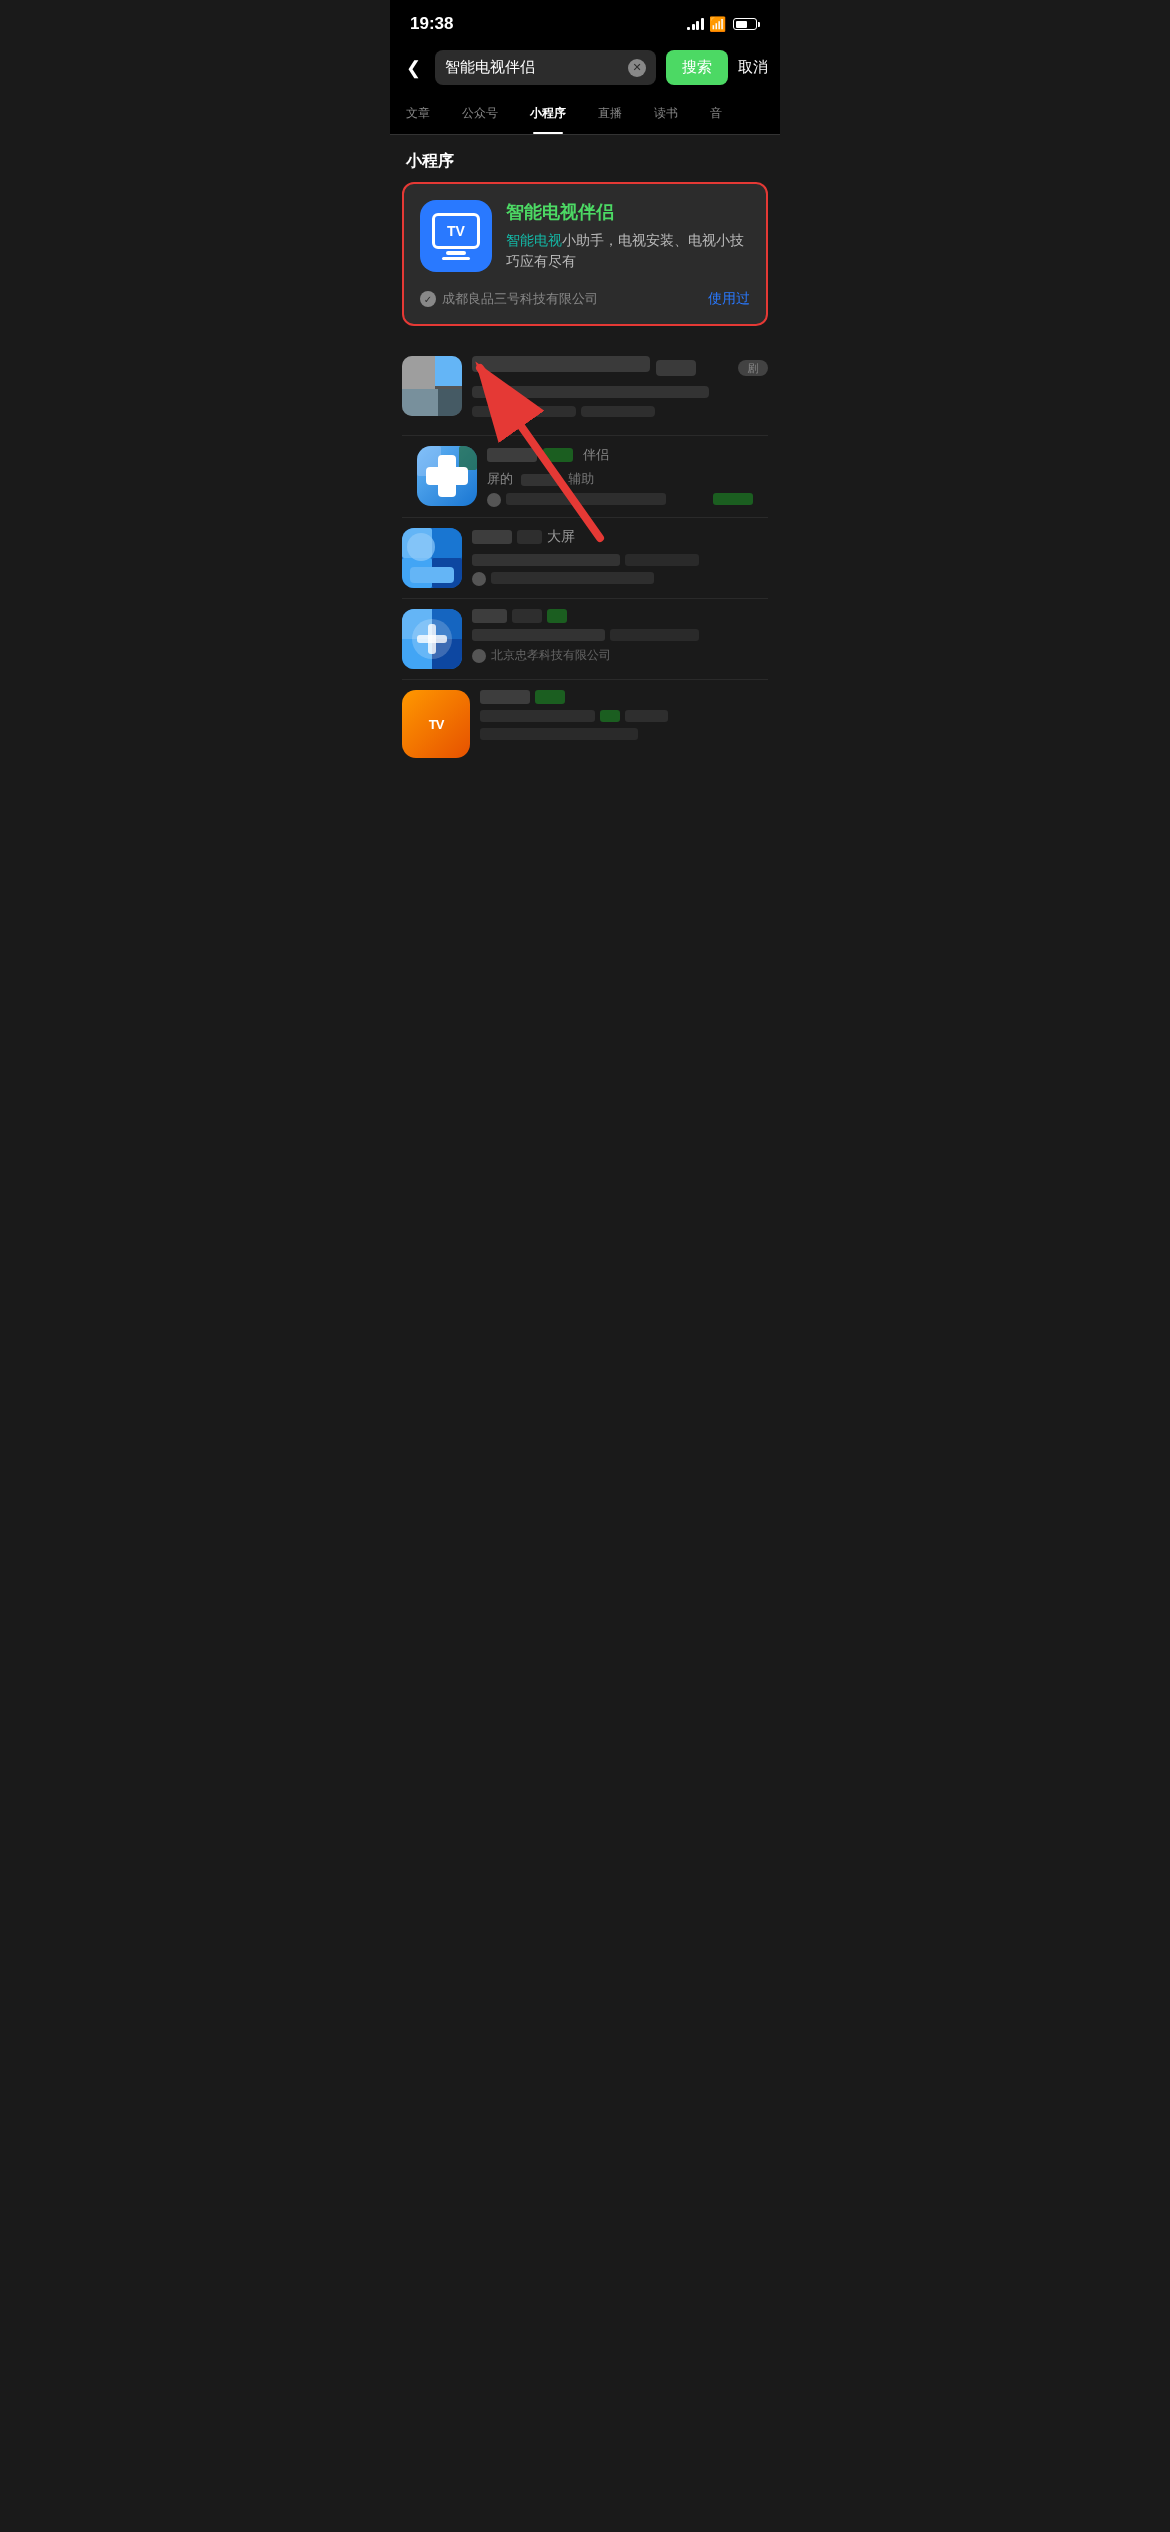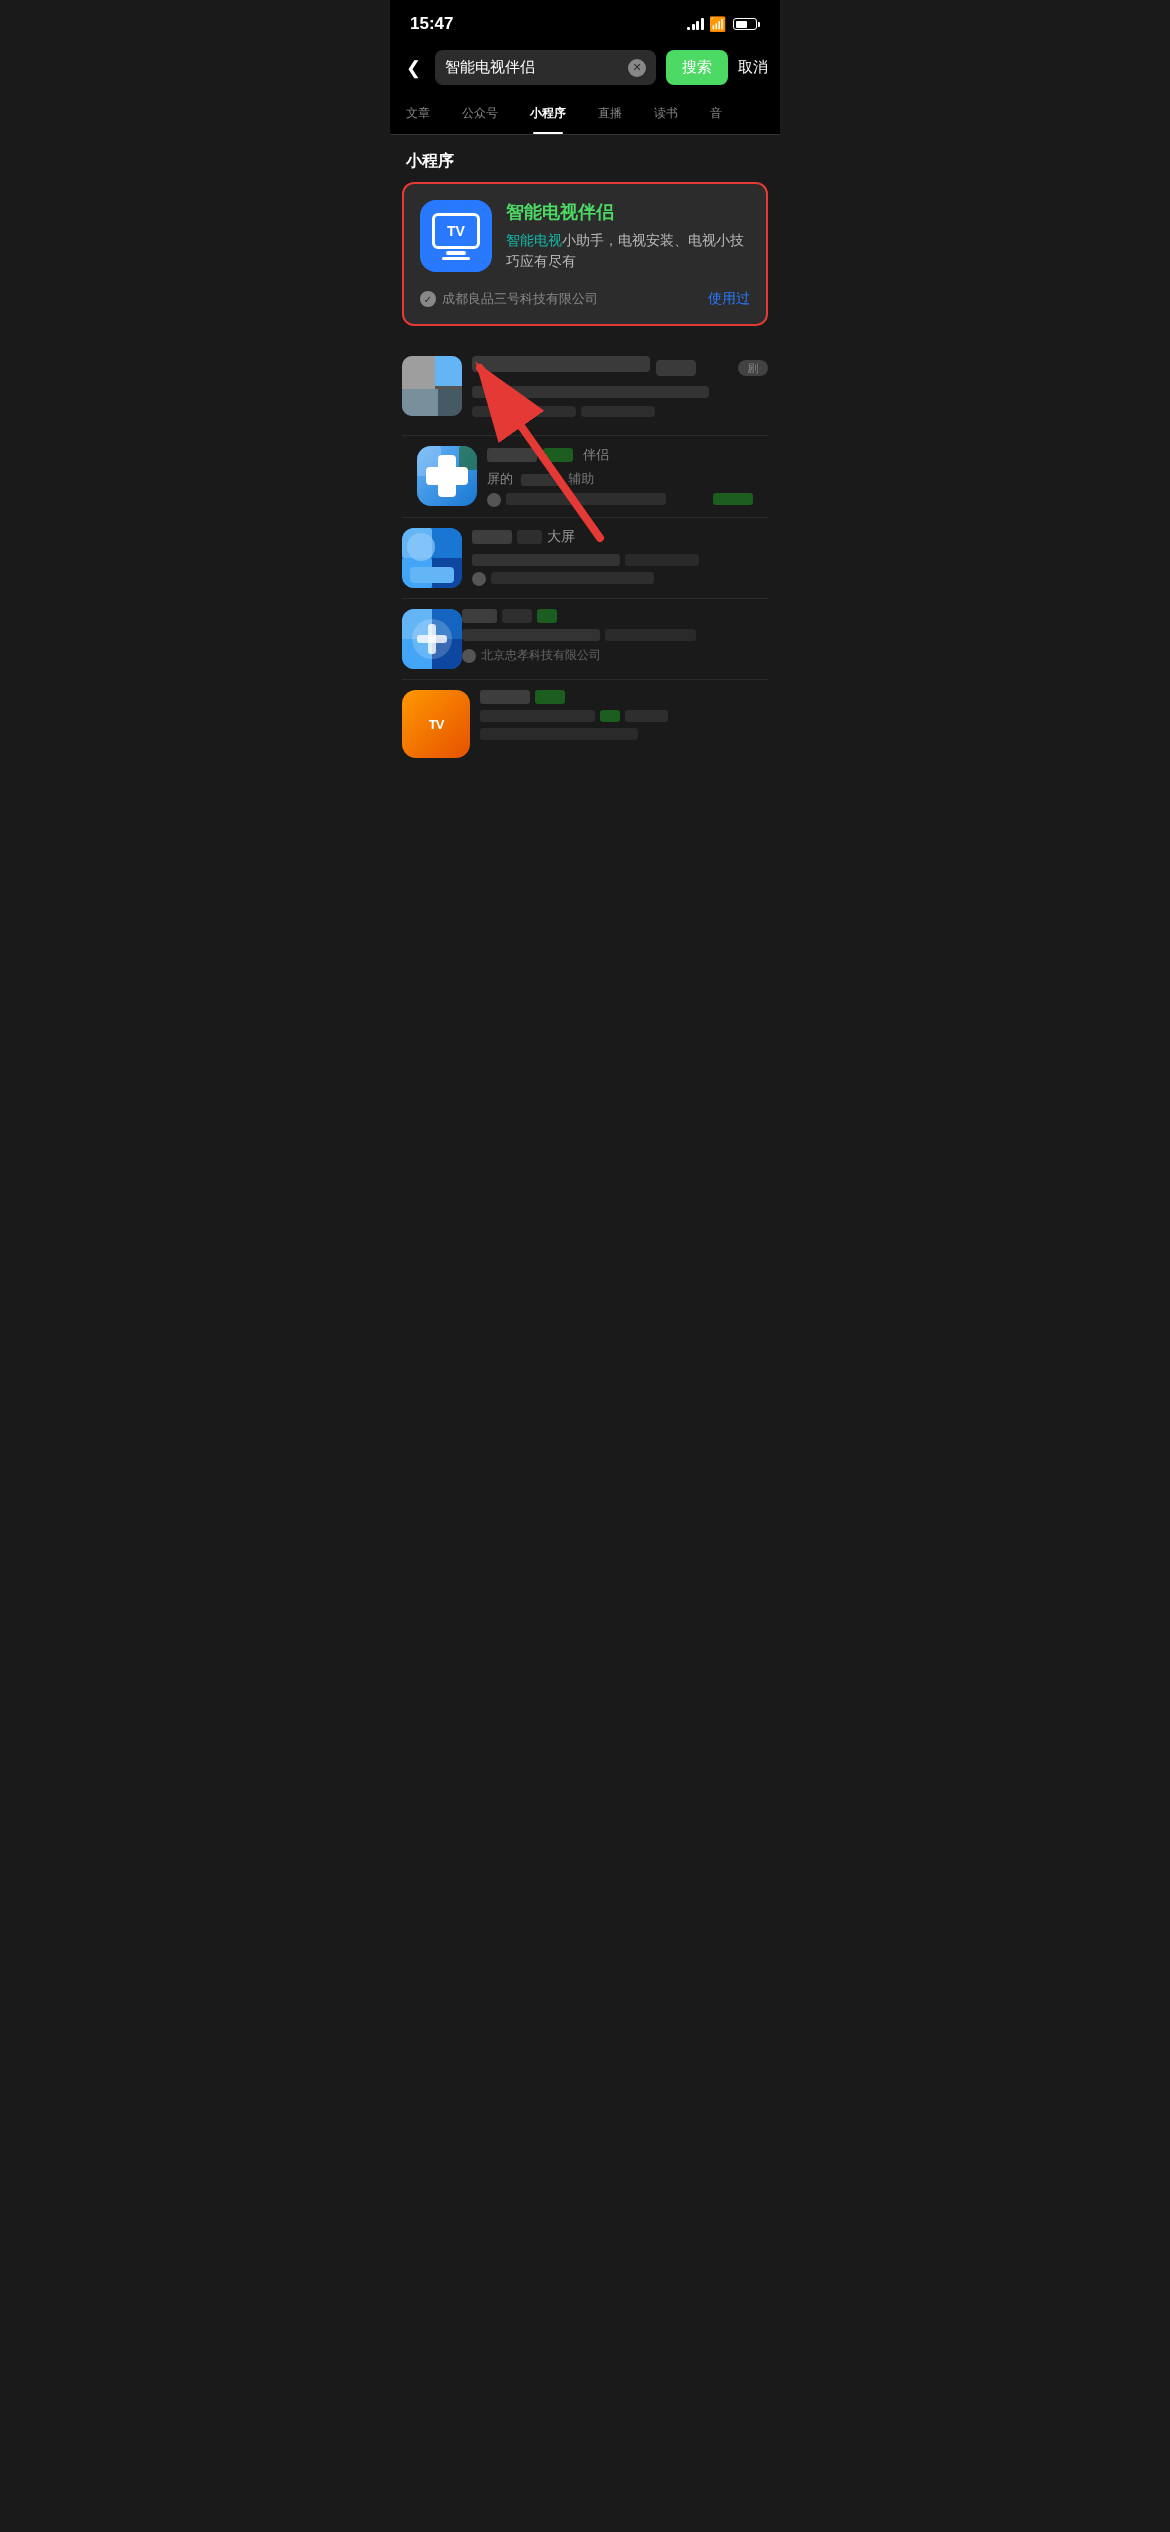--- a/index.html
+++ b/index.html
@@ -369,21 +369,21 @@
       color: #fff;
       font-size: 13px;
       font-weight: 900;
       letter-spacing: -1px;
     }
   </style>
 </head>
 <body>
 
 <div class="status-bar">
-  <span class="status-time">15:47</span>
+  <span class="status-time">19:38</span>
   <div class="status-icons">
     <div class="signal-bars">
       <div class="signal-bar" style="height:3px"></div>
       <div class="signal-bar" style="height:6px"></div>
       <div class="signal-bar" style="height:9px"></div>
       <div class="signal-bar" style="height:12px"></div>
     </div>
     <span class="wifi-icon">📶</span>
     <div class="battery-icon">
       <div class="battery-body">
@@ -529,21 +529,21 @@
           <div style="width: 50%; height: 12px; background: #333; border-radius: 3px;"></div>
           <div style="width: 25%; height: 12px; background: #2a2a2a; border-radius: 3px;"></div>
         </div>
         <div style="display:flex; gap:5px;">
           <div style="width: 14px; height: 14px; background: #555; border-radius: 50%;"></div>
           <div style="width: 55%; height: 12px; background: #2e2e2e; border-radius: 3px;"></div>
         </div>
       </div>
     </div>
 
-    <div style="display: flex; padding: 10px 0; border-bottom: 1px solid #2a2a2a;">
+    <div style="display: flex; gap: 10px; padding: 10px 0; border-bottom: 1px solid #2a2a2a;">
       <div style="width:60px; height:60px; border-radius:12px; overflow:hidden; background: #1976d2; position:relative; flex-shrink:0;">
         <div style="position:absolute; top:0; left:0; width:50%; height:50%; background: #64b5f6;"></div>
         <div style="position:absolute; top:0; right:0; width:50%; height:50%; background: #1565c0;"></div>
         <div style="position:absolute; bottom:0; left:0; width:50%; height:50%; background: #42a5f5;"></div>
         <div style="position:absolute; bottom:0; right:0; width:50%; height:50%; background: #0d47a1;"></div>
         <div style="position:absolute; top:10px; left:10px; right:10px; bottom:10px; border-radius:50%; background: rgba(255,255,255,0.2);"></div>
 
         <div style="position:absolute; top:50%; left:50%; transform:translate(-50%,-50%); width:30px; height:8px; background: rgba(255,255,255,0.8); border-radius:3px;"></div>
         <div style="position:absolute; top:50%; left:50%; transform:translate(-50%,-50%); width:8px; height:30px; background: rgba(255,255,255,0.8); border-radius:3px;"></div>
       </div>

